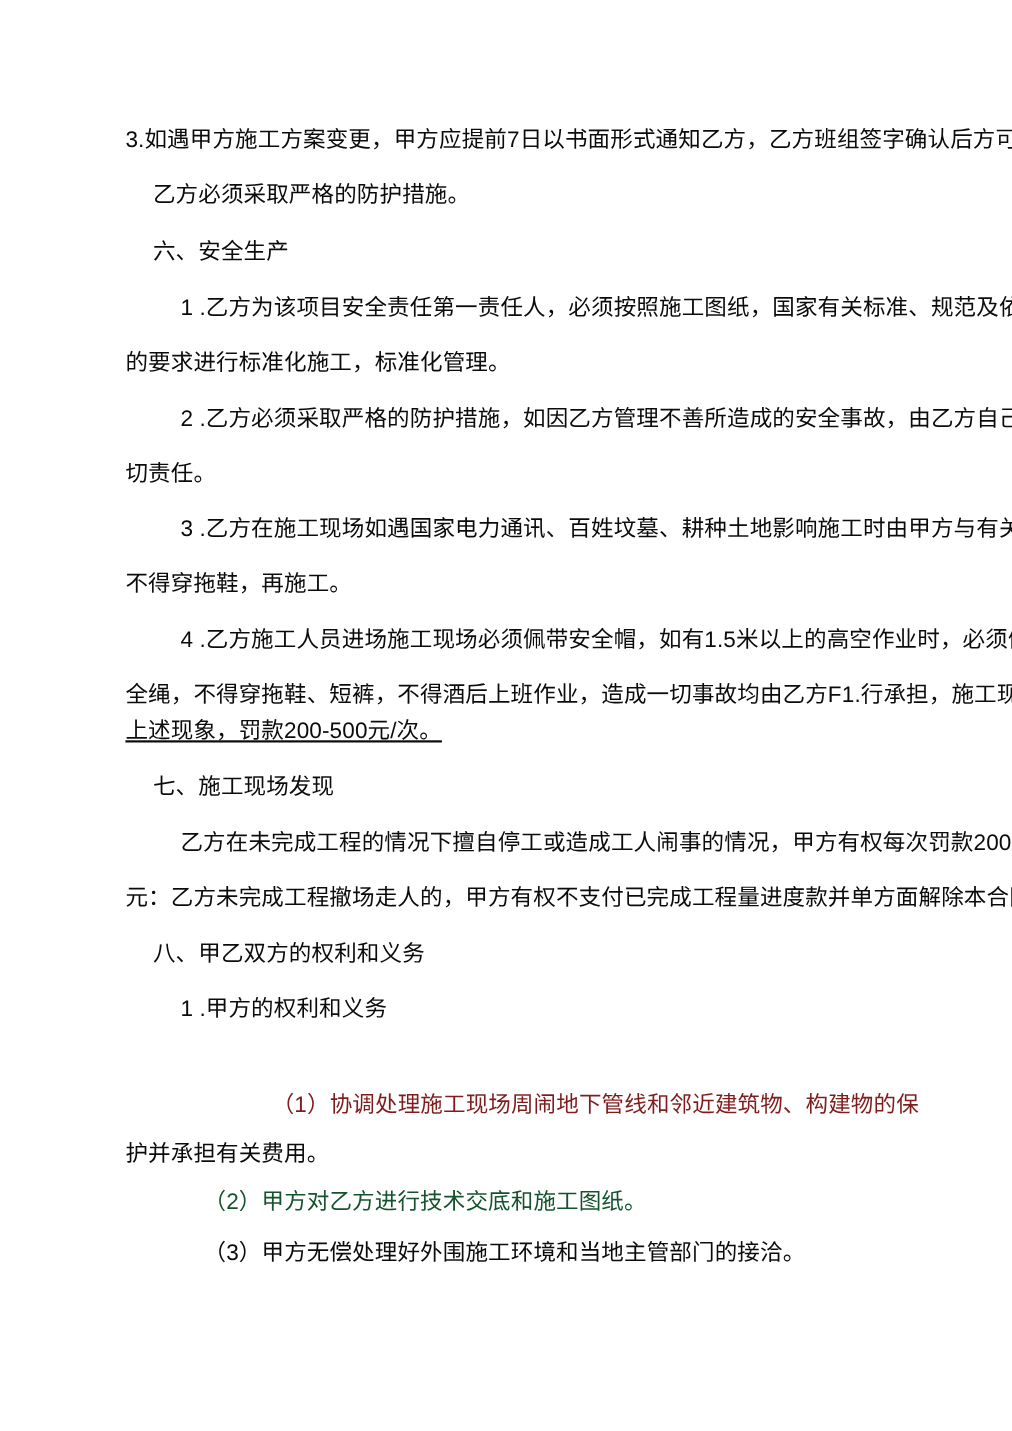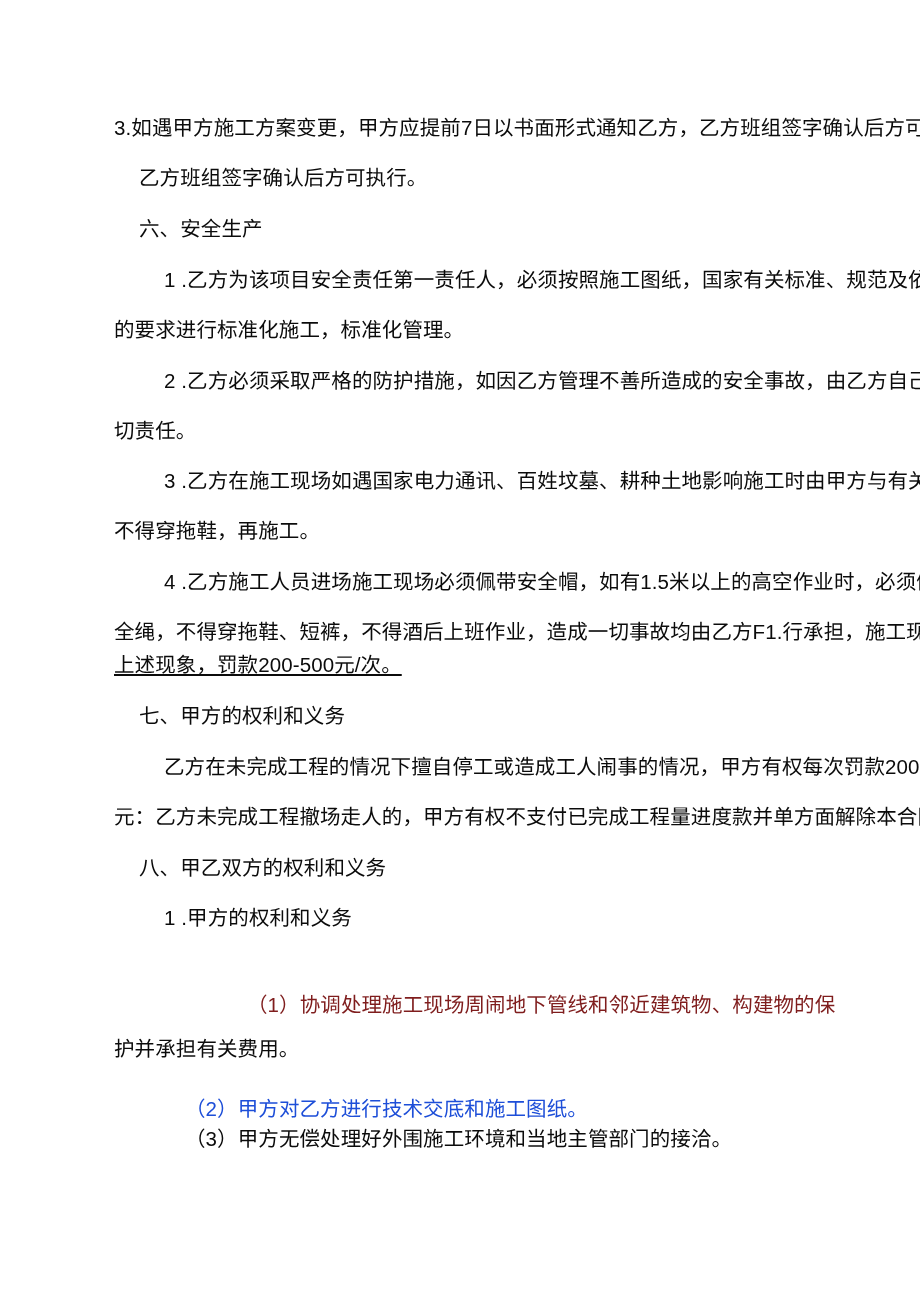--- a/index.html
+++ b/index.html
@@ -43,34 +43,34 @@
   .ind-item  { left: 164px; }
   .ind-para  { left: 185px; }
   .ind-deep  { left: 247px; }
 </style>
 </head>
 <body style="background: rgb(255, 255, 255);">
 
 <div class="page" style="background: rgb(255, 255, 255); width: 920px; height: 1301px;">
   <div class="doc-body">
       <div class="line ind-base" style="top: 118px; color: rgb(11, 11, 11);">3.如遇甲方施工方案变更，甲方应提前7日以书面形式通知乙方，乙方班组签字确认后方可执行，</div>
-      <div class="line ind-cont" style="top: 168px; color: rgb(11, 11, 11);">乙方班组签字确认后方可执行。</div>
+      <div class="line ind-cont" style="top: 168px; color: rgb(11, 11, 11);">乙方必须采取严格的防护措施。</div>
       <div class="line ind-head" style="top: 219px; color: rgb(11, 11, 11);">六、安全生产</div>
       <div class="line ind-item" style="top: 270px; color: rgb(11, 11, 11);">1 .乙方为该项目安全责任第一责任人，必须按照施工图纸，国家有关标准、规范及依据合同</div>
       <div class="line ind-base" style="top: 320px; color: rgb(11, 11, 11);">的要求进行标准化施工，标准化管理。</div>
       <div class="line ind-item" style="top: 371px; color: rgb(11, 11, 11);">2 .乙方必须采取严格的防护措施，如因乙方管理不善所造成的安全事故，由乙方自己承担一</div>
       <div class="line ind-base" style="top: 421px; color: rgb(11, 11, 11);">切责任。</div>
       <div class="line ind-item" style="top: 471px; color: rgb(11, 11, 11);">3 .乙方在施工现场如遇国家电力通讯、百姓坟墓、耕种土地影响施工时由甲方与有关部门协</div>
       <div class="line ind-base" style="top: 521px; color: rgb(11, 11, 11);">不得穿拖鞋，再施工。</div>
       <div class="line ind-item" style="top: 572px; color: rgb(11, 11, 11);">4 .乙方施工人员进场施工现场必须佩带安全帽，如有1.5米以上的高空作业时，必须佩带安</div>
       <div class="line ind-base" style="top: 622px; color: rgb(11, 11, 11);">全绳，不得穿拖鞋、短裤，不得酒后上班作业，造成一切事故均由乙方F1.行承担，施工现场发现</div>
       <div class="line ind-base" style="top: 655px; color: rgb(11, 11, 11); text-decoration: underline;">上述现象，罚款200-500元/次。</div>
-      <div class="line ind-head" style="top: 706px; color: rgb(11, 11, 11);">七、甲方的权利和义务</div>
+      <div class="line ind-head" style="top: 706px; color: rgb(11, 11, 11);">七、施工现场发现</div>
       <div class="line ind-item" style="top: 757px; color: rgb(11, 11, 11);">乙方在未完成工程的情况下擅自停工或造成工人闹事的情况，甲方有权每次罚款2000-5000</div>
       <div class="line ind-base" style="top: 807px; color: rgb(11, 11, 11);">元：乙方未完成工程撤场走人的，甲方有权不支付已完成工程量进度款并单方面解除本合同。</div>
       <div class="line ind-head" style="top: 858px; color: rgb(11, 11, 11);">八、甲乙双方的权利和义务</div>
       <div class="line ind-item" style="top: 908px; color: rgb(11, 11, 11); text-align: center;">1 .甲方的权利和义务</div>
       <div class="line ind-deep" style="top: 995px; color: #7f1d1d; text-align: center;">（1）协调处理施工现场周闹地下管线和邻近建筑物、构建物的保</div>
       <div class="line ind-base" style="top: 1039px; color: rgb(11, 11, 11);">护并承担有关费用。</div>
-      <div class="line ind-para" style="top: 1083px; color: #1d4ed8; margin-top: 16px;">（2）甲方对乙方进行技术交底和施工图纸。</div>
+      <div class="line ind-para" style="top: 1083px; color: #14532d;">（2）甲方对乙方进行技术交底和施工图纸。</div>
       <div class="line ind-para" style="top: 1129px; color: rgb(11, 11, 11);">（3）甲方无偿处理好外围施工环境和当地主管部门的接洽。</div>
     </div>
 </div>
 
 </body></html>

